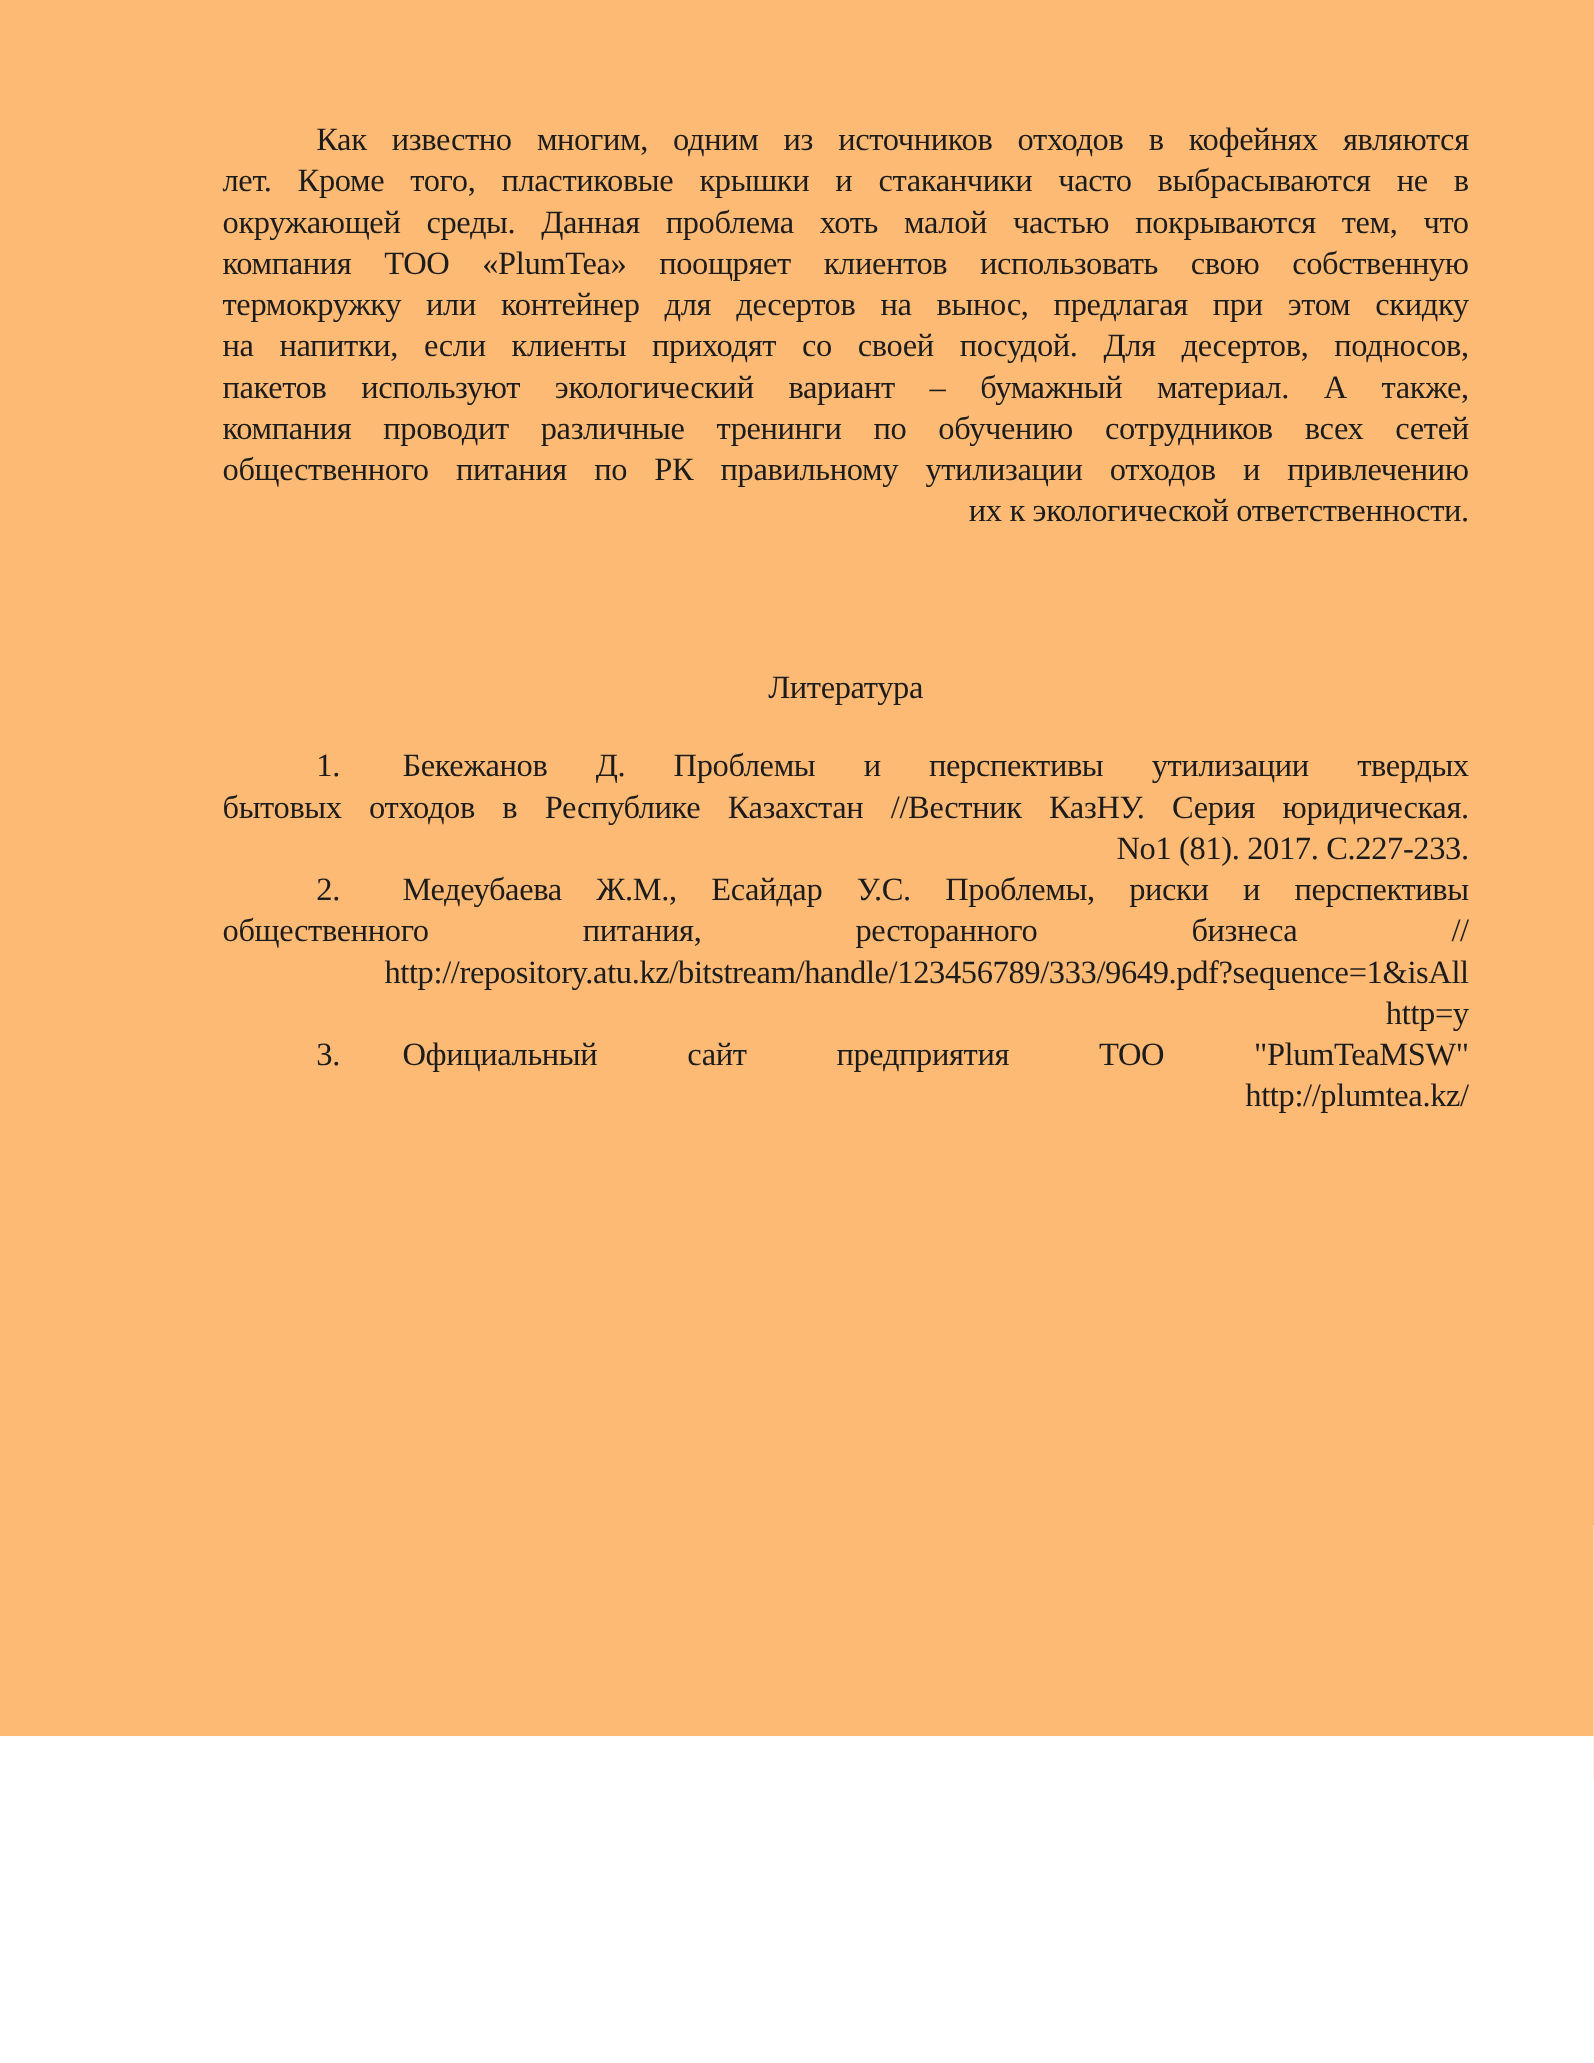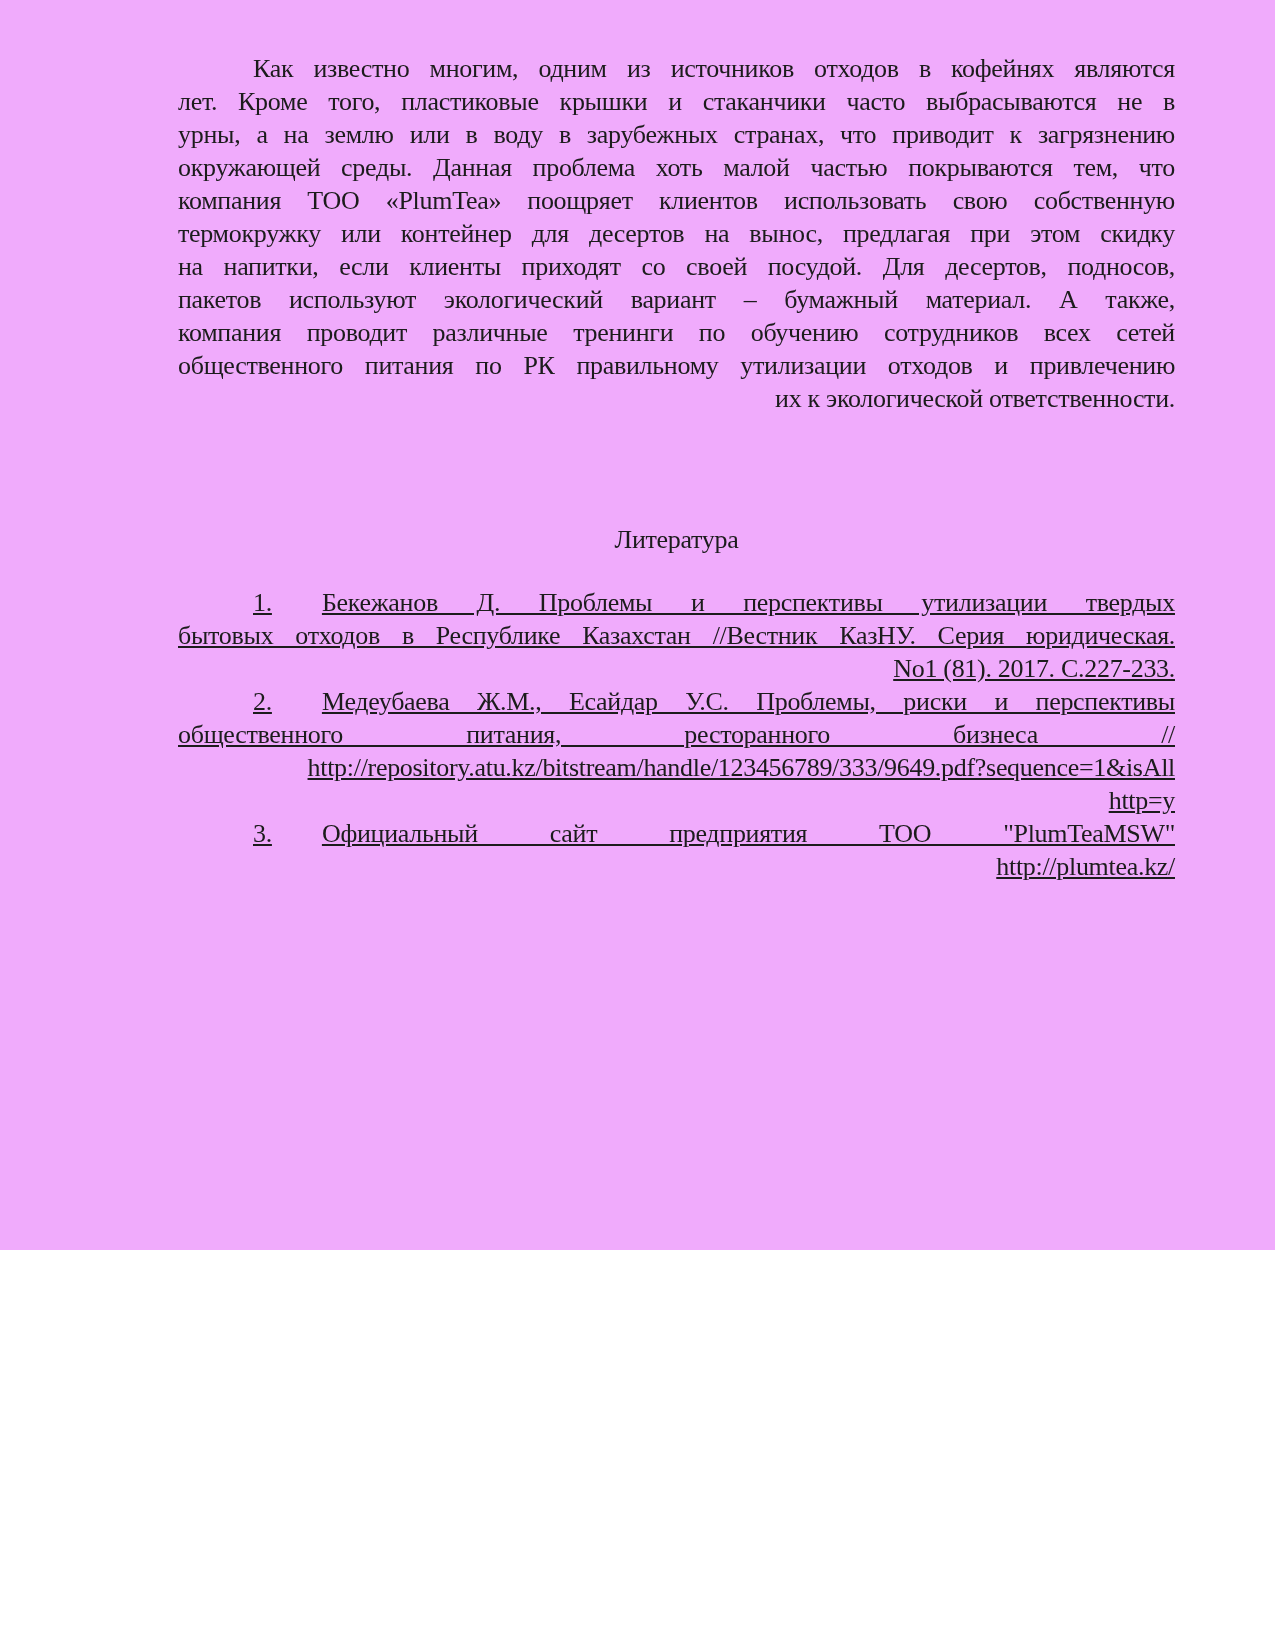--- a/index.html
+++ b/index.html
@@ -3,27 +3,27 @@
 <meta charset="utf-8">
 <style>
   html, body {
     margin: 0;
     padding: 0;
     background: #ffffff;
   }
   .page {
     position: relative;
     width: 1275px;
-    height: 1250px;
-    background: #f0abfc;
+    height: 1389px;
+    background: #fdba74;
     overflow: hidden;
     font-family: "Liberation Serif", "DejaVu Serif", serif;
     color: #1c1c1c;
     box-sizing: border-box;
-    padding: 52px 100px 0 178px;
+    padding: 95px 100px 0 178px;
   }
   .textblock {
     width: 997px;
   }
   .line {
     font-size: 26px;
     line-height: 33px;
     height: 33px;
     white-space: nowrap;
     letter-spacing: -0.3px;
@@ -48,33 +48,31 @@
     font-size: 26px;
     font-weight: normal;
     line-height: 33px;
     height: 33px;
     text-align: center;
     letter-spacing: -0.3px;
     font-family: Liberation Serif, serif;
   }
   .references {
     margin-top: 30px;
-    text-decoration: underline;
   }
 </style>
 </head>
 <body>
 
 <div class="page">
   <div class="textblock">
 
     <div class="paragraph">
       <div class="line just indent">Как известно многим, одним из источников отходов в кофейнях являются</div>
       <div class="line just">лет. Кроме того, пластиковые крышки и стаканчики часто выбрасываются не в</div>
-      <div class="line just">урны, а на землю или в воду в зарубежных странах, что приводит к загрязнению</div>
       <div class="line just">окружающей среды. Данная проблема хоть малой частью покрываются тем, что</div>
       <div class="line just">компания ТОО «PlumTea» поощряет клиентов использовать свою собственную</div>
       <div class="line just">термокружку или контейнер для десертов на вынос, предлагая при этом скидку</div>
       <div class="line just">на напитки, если клиенты приходят со своей посудой. Для десертов, подносов,</div>
       <div class="line just">пакетов используют экологический вариант – бумажный материал. А также,</div>
       <div class="line just">компания проводит различные тренинги по обучению сотрудников всех сетей</div>
       <div class="line just">общественного питания по РК правильному утилизации отходов и привлечению</div>
       <div class="line">их к экологической ответственности.</div>
     </div>
 

